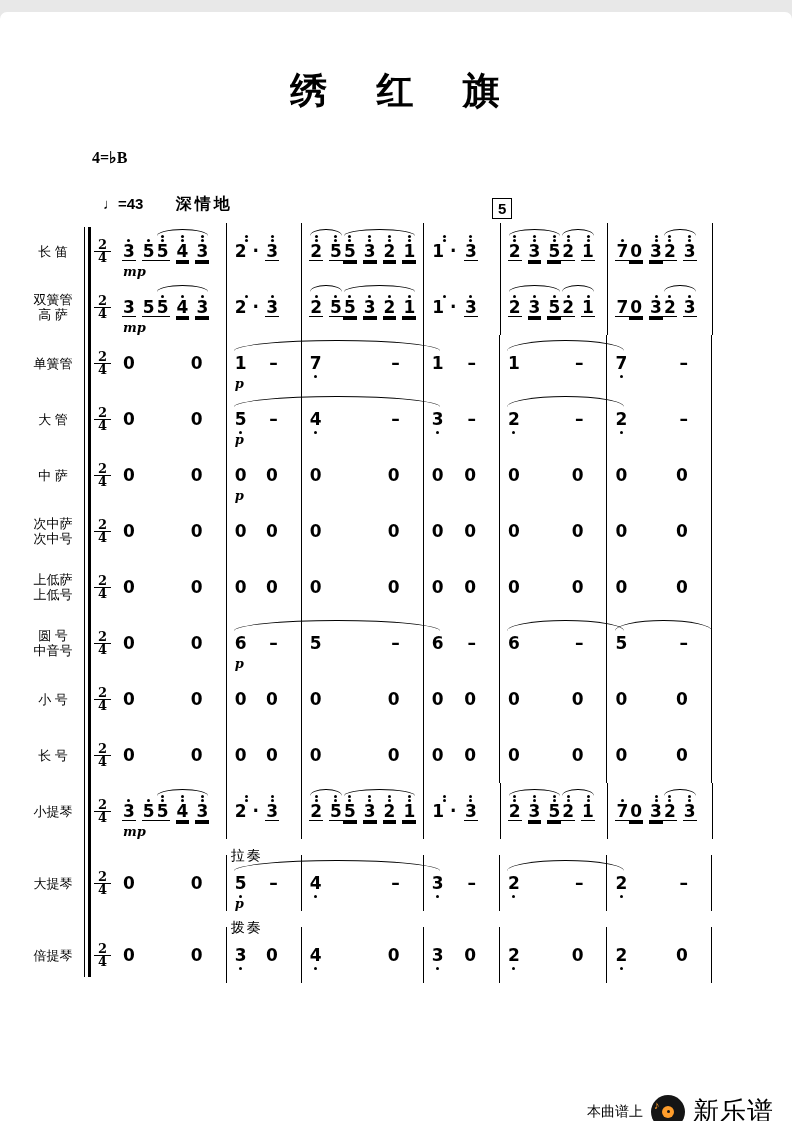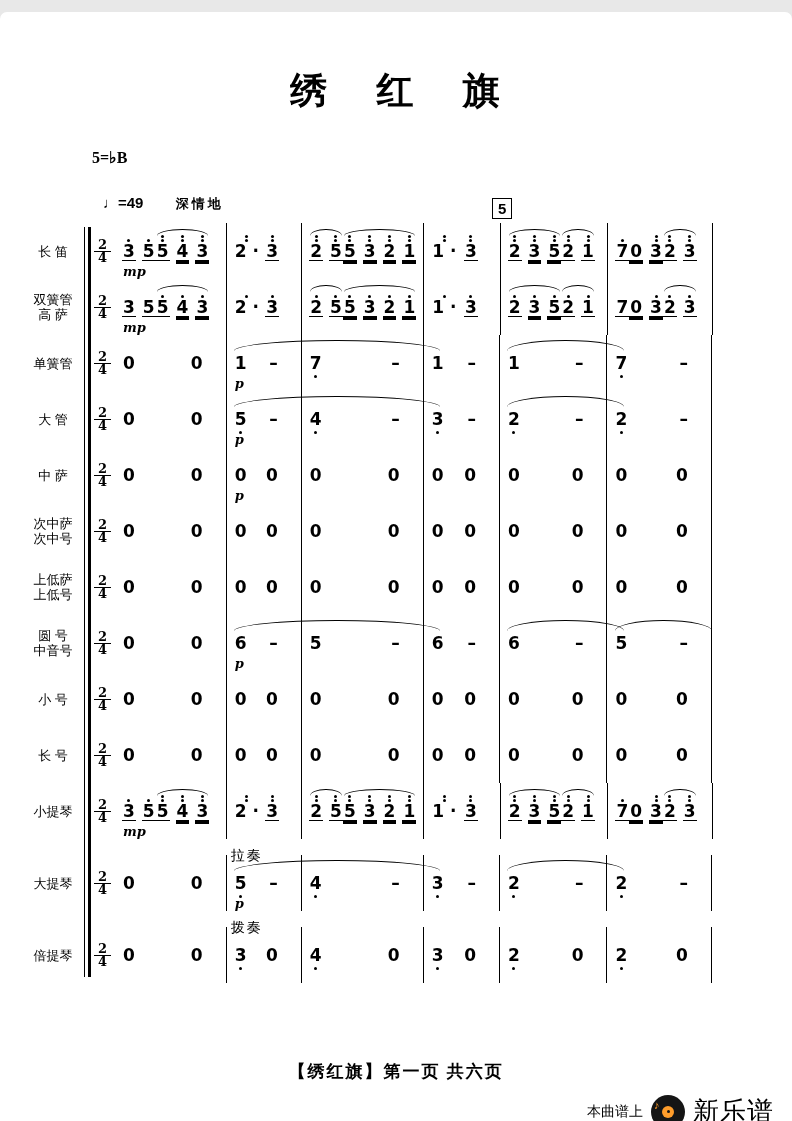--- a/index.html
+++ b/index.html
@@ -7,21 +7,21 @@
          font-family:"Liberation Sans",sans-serif;color:#000;overflow:hidden;border-radius:7px;}
   
   .title{position:absolute;top:54px;left:0;width:100%;text-align:center;
          font-family:"Liberation Serif",serif;font-size:37px;font-weight:bold;word-spacing:36px;letter-spacing:2px;}
   .subtitle{position:absolute;top:113px;left:0;width:100%;text-align:center;
             font-size:15px;font-weight:bold;word-spacing:6px;letter-spacing:2px;}
   .keysig{position:absolute;top:136px;left:92px;font-size:16px;font-weight:bold;font-family:"Liberation Serif",serif;}
   .composers{position:absolute;top:136px;left:533px;width:168px;font-size:14px;line-height:20px;}
   .composers .l2{display:flex;justify-content:space-between;}
   .tempo-row{position:absolute;top:182px;left:103px;font-size:15px;font-weight:bold;}
-  .tempo-row .expr{margin-left:28px;font-size:13px;letter-spacing:3px;text-align:right;}
+  .tempo-row .expr{margin-left:28px;font-size:16px;letter-spacing:3px;text-align:right;}
   .rehearsal{position:absolute;top:186px;left:492px;border:1.6px solid #000;
              font-size:15px;font-weight:bold;padding:0 5px;line-height:19px;}
   
   .score{position:absolute;top:211px;left:24px;width:688px;}
   .sysline{position:absolute;left:60px;top:4px;bottom:6px;width:3px;
            border-left:1.5px solid #000;border-right:3.5px solid #000;}
   .score-row{display:flex;align-items:center;height:56px;position:relative;}
   .score-row.sp{margin-top:16px;}
   .ilabel{width:58px;text-align:center;font-size:13px;line-height:15px;flex:none;}
   .timesig{margin-left:12px;width:17px;flex:none;text-align:center;font-weight:bold;
@@ -57,23 +57,23 @@
   .disc .center{position:absolute;left:11px;top:11px;width:12px;height:12px;border-radius:50%;background:#ff9d2b;}
   .disc .hole{position:absolute;left:15.5px;top:15.5px;width:3px;height:3px;border-radius:50%;background:#151515;}
   .disc .n8{position:absolute;left:3px;top:4px;color:#ff9d2b;font-size:11px;font-weight:bold;}
   .brand .logo-text{font-size:26px;font-weight:normal;letter-spacing:1px;}
 </style>
 </head>
 <body>
 
 <div class="sheet">
   <div class="title">绣 红 旗</div>
-  <div class="keysig">5=♭B</div>
+  <div class="keysig">4=♭B</div>
   <div class="tempo-row">
-    <span>♩=49</span>
+    <span>♩=43</span>
     <span class="expr">深情地</span>
   </div>
   <div class="rehearsal">5</div>
 
   <div class="score" id="score">
     <div class="sysline"></div>
   <div class="score-row">
         <div class="ilabel">
           <div class="">长 笛</div>
         </div>
@@ -1915,21 +1915,20 @@
                 <div class="da"></div>
                 <div class="digit">0</div>
                 <div class="db"></div>
               </div>
             </div>
           </div>
         </div>
       </div>
     </div>
 
-  <div class="page-info">【绣红旗】第一页 共六页</div>
   <div class="brand">
     <span class="pre">本曲谱上</span>
     <span class="disc">
       <span class="n8">♪</span>
       <span class="center"></span>
       <span class="hole"></span>
     </span>
     <span class="logo-text">新乐谱</span>
   </div>
 </div>

